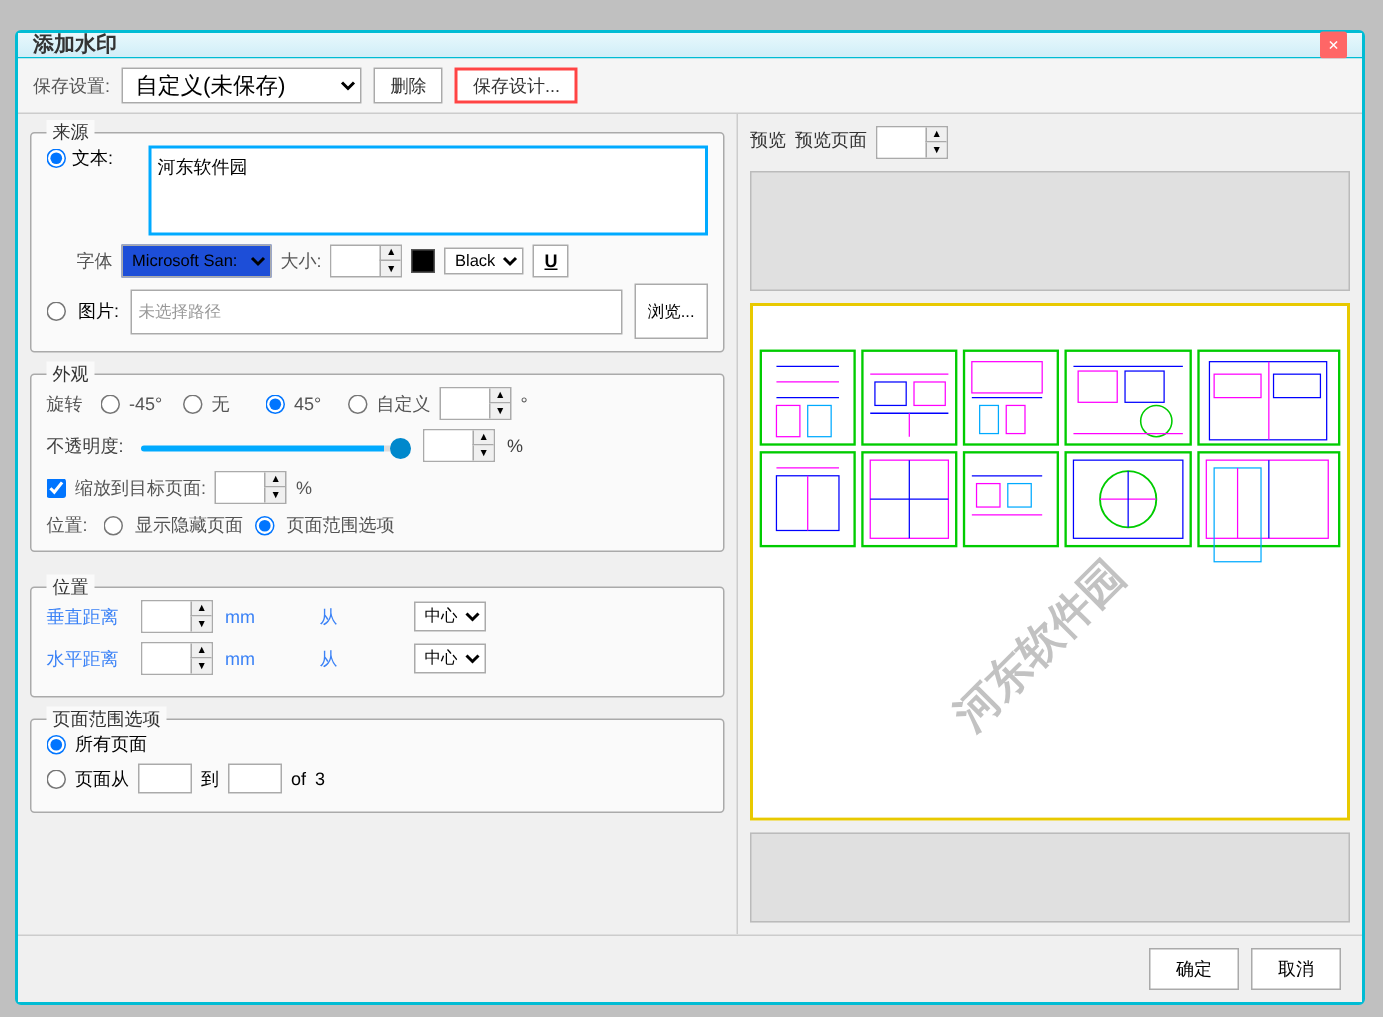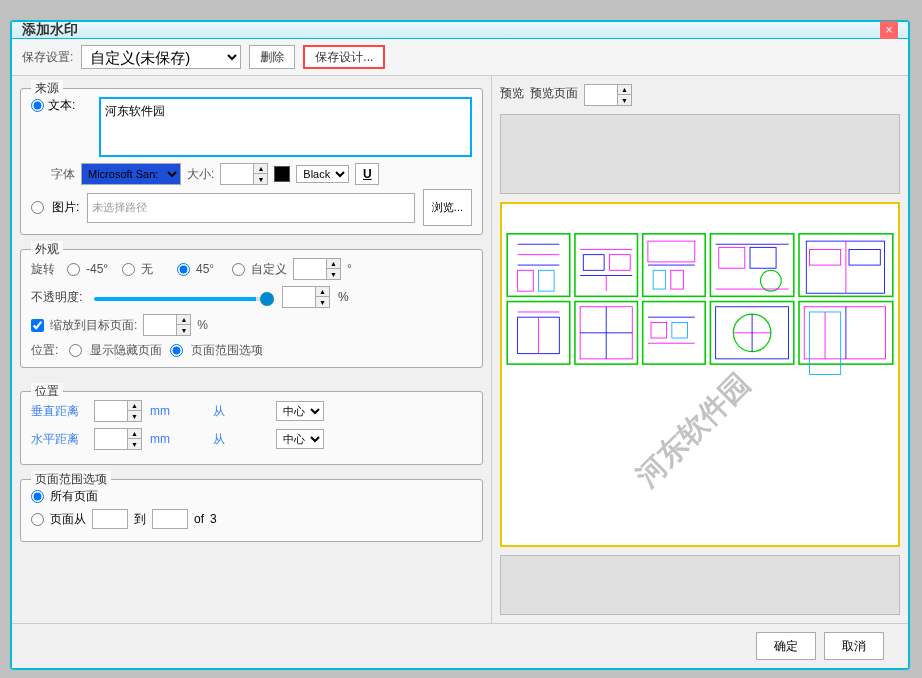--- a/index.html
+++ b/index.html
@@ -386,21 +386,21 @@
       width: 100%;
       height: 100%;
       position: relative;
       background: white;
     }
 
     
     .bottom-bar {
       display: flex;
       justify-content: flex-end;
-      padding: 8px 24px;
+      padding: 8px 14px;
       gap: 8px;
       border-top: 1px solid #ccc;
       background: #f0f0f0;
     }
 
     .ok-btn, .cancel-btn {
       height: 28px;
       min-width: 60px;
       font-size: 12px;
       padding: 0 16px;

